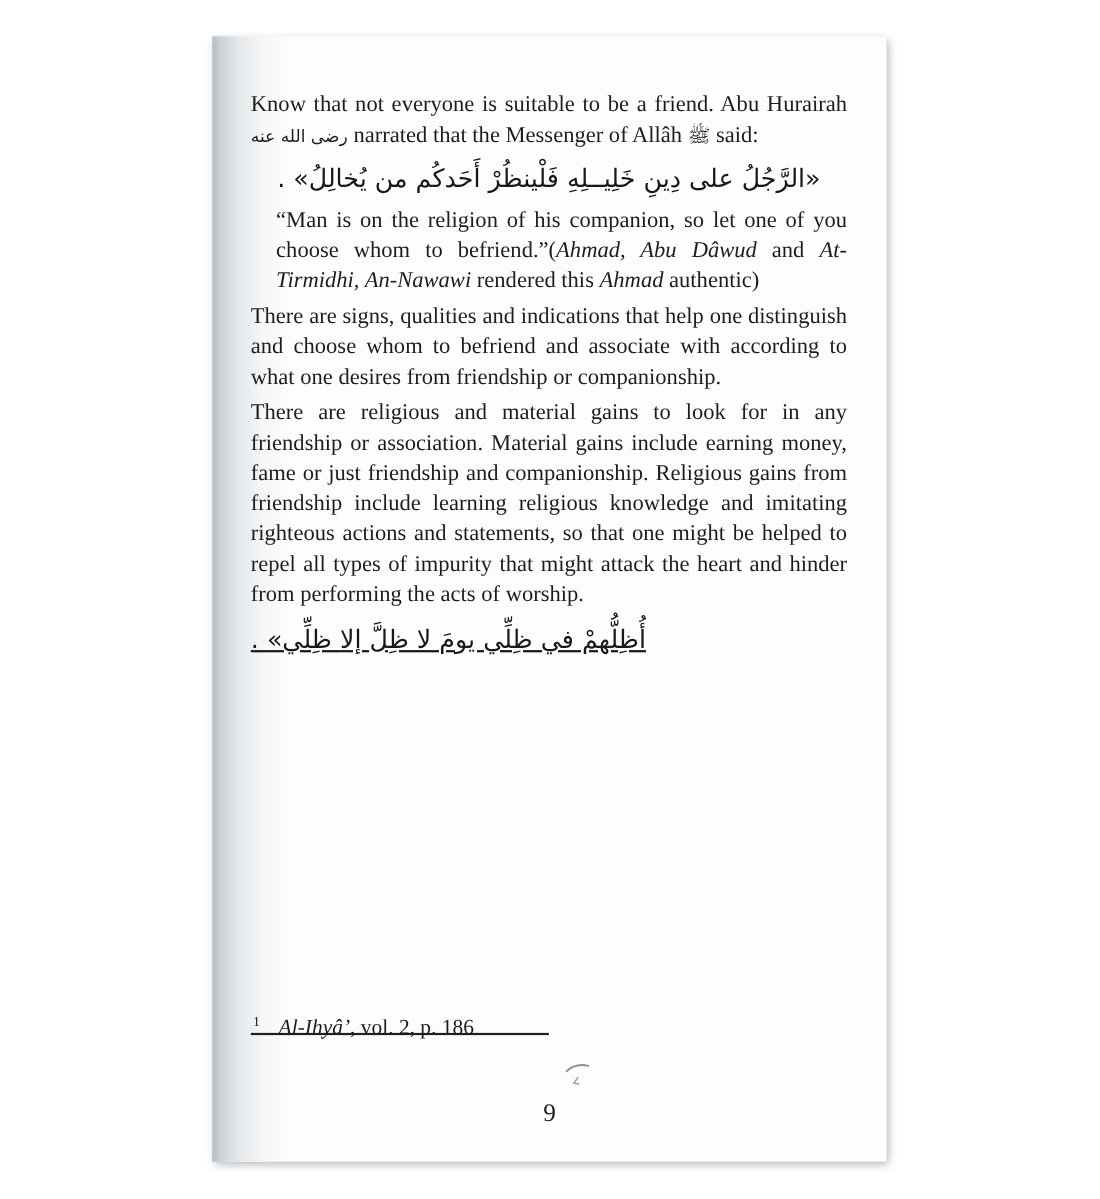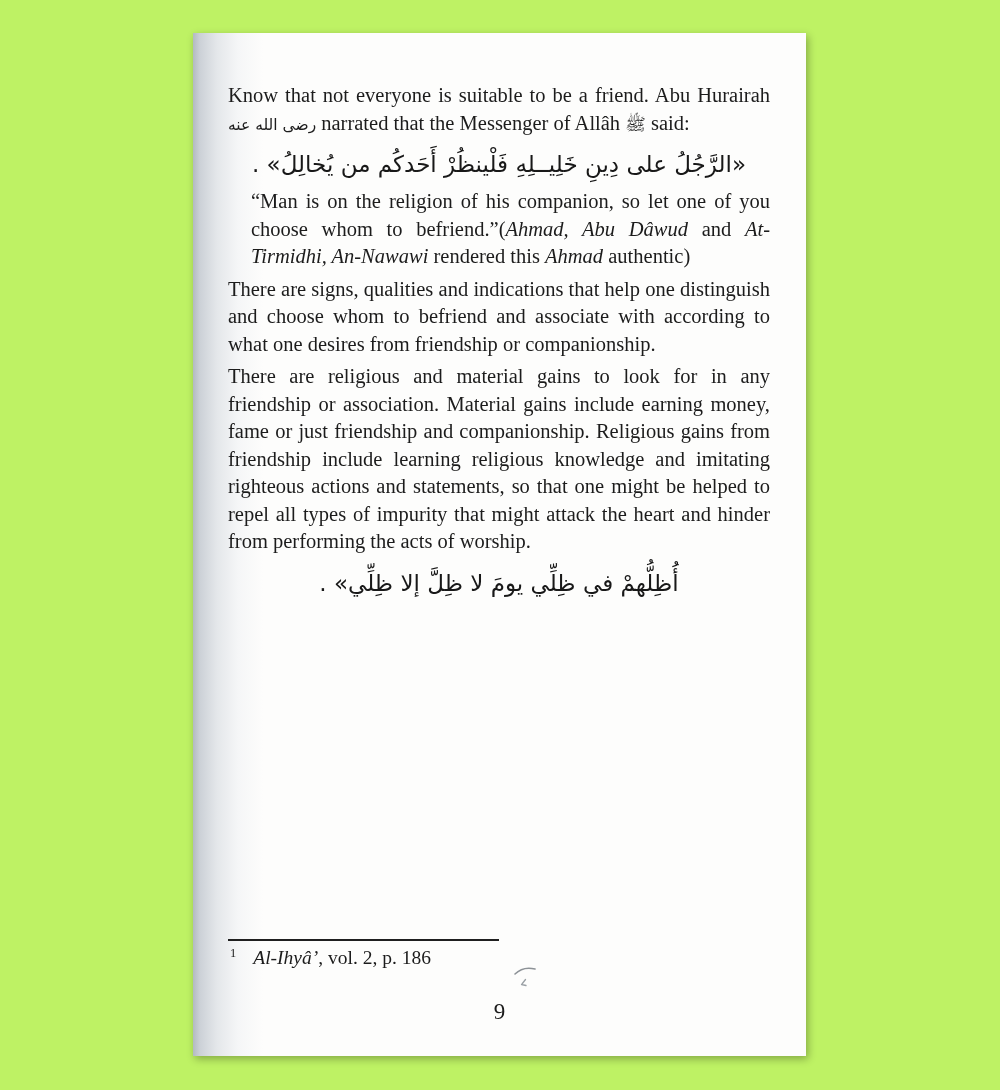--- a/index.html
+++ b/index.html
@@ -5,21 +5,21 @@
   html, body {
     margin: 0; padding: 0;
     width: 1000px; height: 1090px;
     overflow: hidden;
     background: #4d666e;
     font-family: "Liberation Serif", serif;
   }
   .scan-canvas {
     position: relative;
     width: 1000px; height: 1090px;
-    background: #bef264;
+    background: #ffffff;
   }
   .book-page {
     position: absolute;
     left: 193px; top: 33px;
     width: 613px; height: 1023px;
     background: #fdfdfc;
     box-shadow: 2px 3px 8px rgba(0,0,0,0.30);
   }
   .gutter-shadow {
     position: absolute;
@@ -53,21 +53,21 @@
   }
   .hadith-1 {
     margin: 2px 0 4px 0;
     line-height: 40px;
   }
   .hadith-2 {
     margin: 2px 0 0 0;
     line-height: 44px;
   }
   .hadith-2 .ar-line-1 { text-align: right; }
-  .hadith-2 .ar-line-2 { text-align: center; }
+  .hadith-2 .ar-line-2 { text-align: left; text-decoration: underline; }
   .arabic-inline {
     direction: rtl;
     unicode-bidi: isolate;
     font-family: "DejaVu Sans", sans-serif;
     font-size: 15.5px;
   }
   .saw-symbol {
     font-family: "DejaVu Sans", sans-serif;
     font-size: 17px;
   }
@@ -77,21 +77,21 @@
     vertical-align: super;
   }
   .footnote-rule {
     position: absolute;
     left: 35px; top: 906px;
     width: 271px; height: 2px;
     background: #1f1f1f;
   }
   .footnote-line {
     position: absolute;
-    left: 37px; top: 911px;
+    left: 37px; top: 888px;
     font-size: 19.5px;
     line-height: 27px;
     color: #1c1c1c;
   }
   .footnote-marker {
     font-size: 12.5px;
     vertical-align: super;
     line-height: 0;
     margin-right: 17px;
   }

